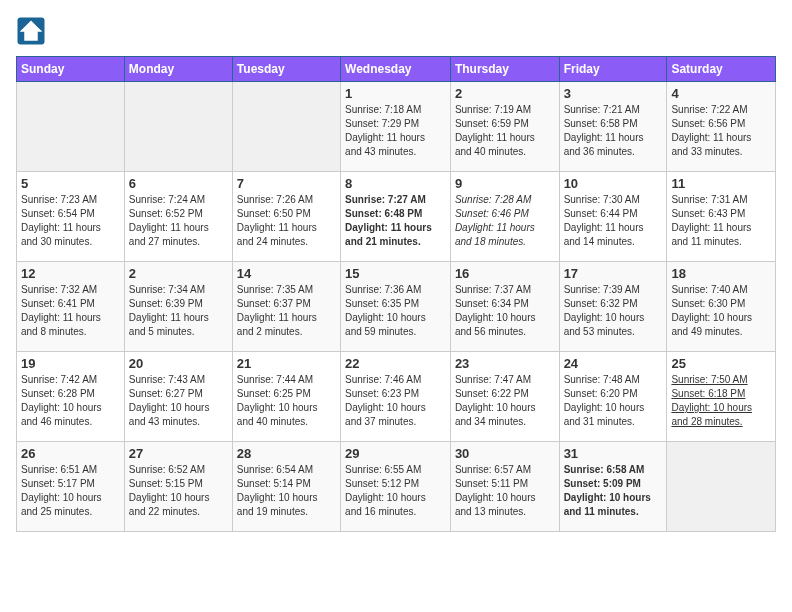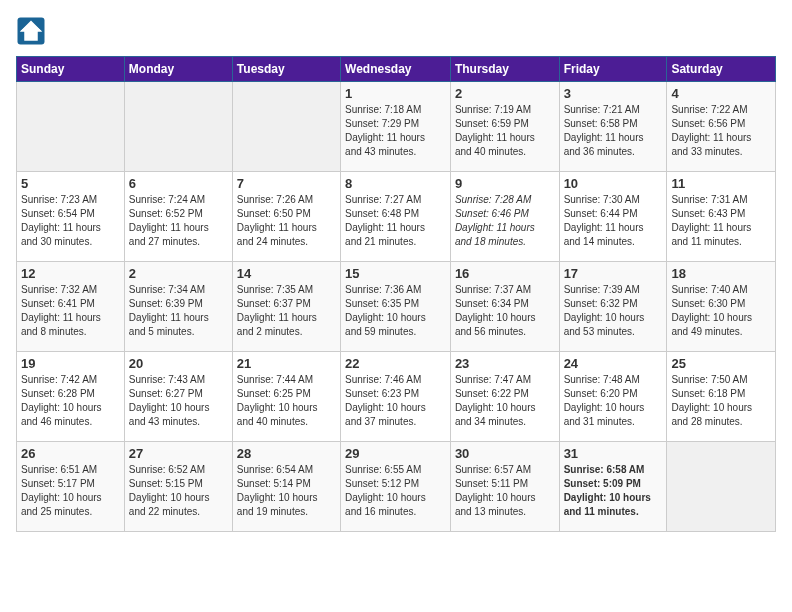--- a/index.html
+++ b/index.html
@@ -50,21 +50,21 @@
     }
     .location {
       font-size: 15px;
       color: #555;
     }
     table {
       width: 100%;
       border-collapse: collapse;
     }
     thead tr th {
-      background-color: #4c1d95;
+      background-color: #8b5cf6;
       color: #fff;
       font-size: 12px;
       padding: 5px 4px;
       text-align: left;
       font-weight: bold;
       border: 1px solid #2a6496;
     }
     tbody tr td {
       border: 1px solid #ccc;
       vertical-align: top;
@@ -158,21 +158,21 @@
 Daylight: 11 hours
 and 30 minutes.</span></td>
         <td><span class="day-number">6</span><span class="day-info" style="white-space: pre-line;">Sunrise: 7:24 AM
 Sunset: 6:52 PM
 Daylight: 11 hours
 and 27 minutes.</span></td>
         <td><span class="day-number">7</span><span class="day-info" style="white-space: pre-line;">Sunrise: 7:26 AM
 Sunset: 6:50 PM
 Daylight: 11 hours
 and 24 minutes.</span></td>
-        <td><span class="day-number">8</span><span class="day-info" style="white-space: pre-line;">Sunrise: 7:27 AM
+        <td><span class="day-number">8</span><span class="day-info" style="white-space: pre-line; font-weight: bold;">Sunrise: 7:27 AM
 Sunset: 6:48 PM
 Daylight: 11 hours
 and 21 minutes.</span></td>
         <td><span class="day-number">9</span><span class="day-info" style="white-space: pre-line; font-style: italic;">Sunrise: 7:28 AM
 Sunset: 6:46 PM
 Daylight: 11 hours
 and 18 minutes.</span></td>
         <td><span class="day-number">10</span><span class="day-info" style="white-space: pre-line;">Sunrise: 7:30 AM
 Sunset: 6:44 PM
 Daylight: 11 hours
@@ -230,21 +230,21 @@
 Daylight: 10 hours
 and 37 minutes.</span></td>
         <td><span class="day-number">23</span><span class="day-info" style="white-space: pre-line;">Sunrise: 7:47 AM
 Sunset: 6:22 PM
 Daylight: 10 hours
 and 34 minutes.</span></td>
         <td><span class="day-number">24</span><span class="day-info" style="white-space: pre-line;">Sunrise: 7:48 AM
 Sunset: 6:20 PM
 Daylight: 10 hours
 and 31 minutes.</span></td>
-        <td><span class="day-number">25</span><span class="day-info" style="white-space: pre-line;">Sunrise: 7:50 AM
+        <td><span class="day-number">25</span><span class="day-info" style="white-space: pre-line; text-decoration: underline;">Sunrise: 7:50 AM
 Sunset: 6:18 PM
 Daylight: 10 hours
 and 28 minutes.</span></td>
       </tr>
       <tr>
         <td><span class="day-number">26</span><span class="day-info" style="white-space: pre-line;">Sunrise: 6:51 AM
 Sunset: 5:17 PM
 Daylight: 10 hours
 and 25 minutes.</span></td>
         <td><span class="day-number">27</span><span class="day-info" style="white-space: pre-line; text-align: center;">Sunrise: 6:52 AM

